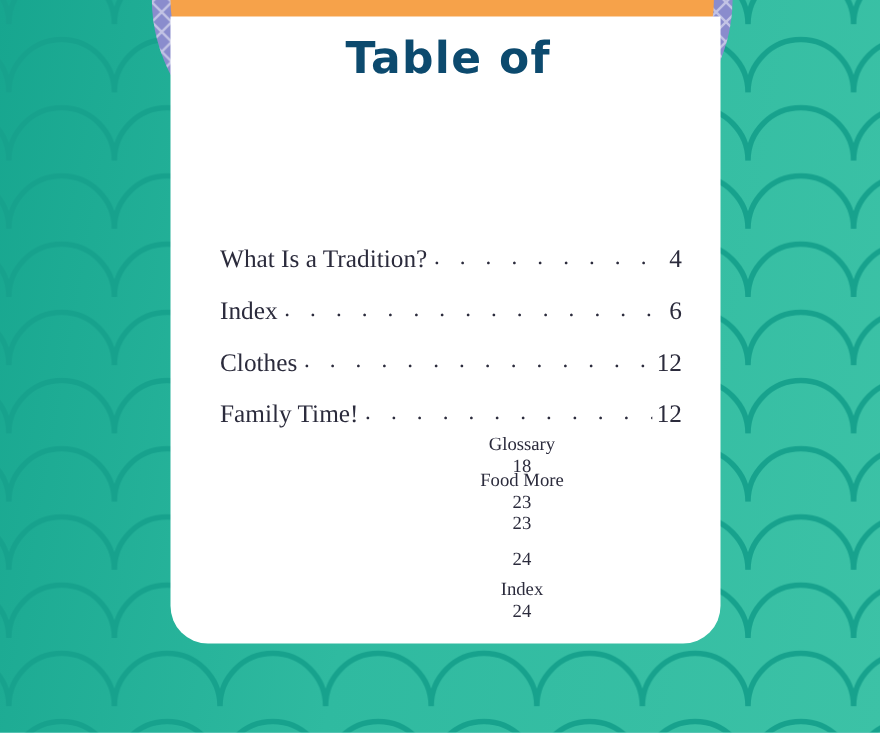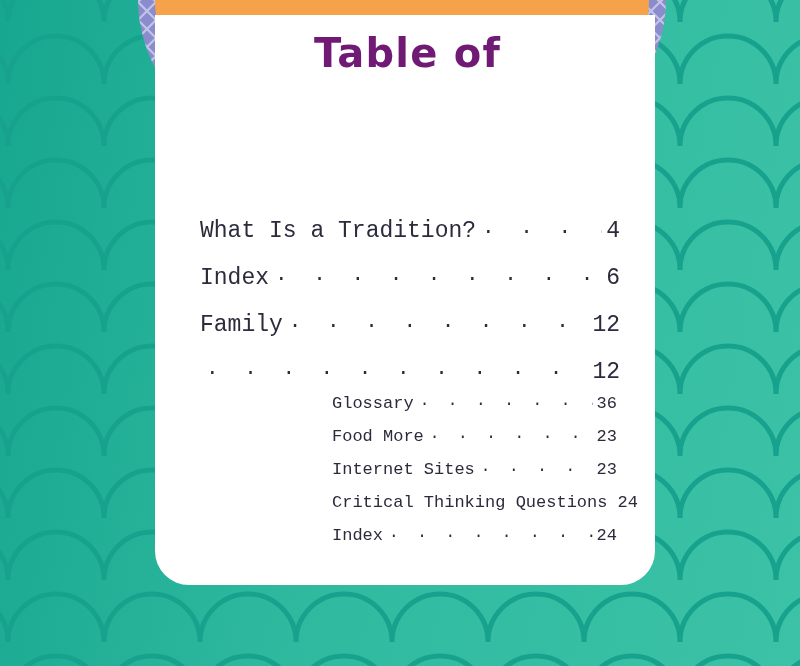--- a/index.html
+++ b/index.html
@@ -77,40 +77,40 @@
     border-radius: 0 0 34px 34px;
   }
 
   
   .title {
     position: absolute;
     left: 155px;
     top: 32px;
     width: 505px;
     text-align: center;
-    color: #701a75;
+    color: #0c4a6e;
     font-family: "DejaVu Sans", sans-serif;
     font-weight: bold;
     font-size: 40px;
     line-height: 1.08;
     letter-spacing: 1.2px;
   }
   .title-line { display: block; }
 
   
   .toc-main {
     position: absolute;
     left: 200px;
     top: 218px;
     width: 420px;
   }
   .toc-row {
     display: flex;
-    align-items: flex-start;
-    font-family: Liberation Mono, monospace;
+    align-items: center;
+    font-family: Liberation Serif, serif;
     color: #2b2b3c;
   }
   .toc-main .toc-row {
     font-size: 23px;
     height: 35px;
     margin-bottom: 12px;
   }
   .toc-row .label { white-space: nowrap; }
   .toc-row .leader {
     flex: 1 1 auto;
@@ -131,20 +131,21 @@
   .toc-back {
     position: absolute;
     left: 332px;
     top: 394px;
     width: 285px;
   }
   .toc-back .toc-row {
     font-size: 17px;
     height: 26px;
     margin-bottom: 7px;
+    flex-direction: column;
   }
   .toc-back .toc-row .leader { letter-spacing: 4.5px; font-size: 16px; }
 </style>
 </head>
 <body>
 
 <div class="page">
 
   <div class="bg-base"></div>
 
@@ -190,54 +191,53 @@
       <span class="page-num">4</span>
     </div>
 
     <div class="toc-row">
       <span class="label">Index</span>
       <span class="leader">. . . . . . . . . . . . . . . . . . . . . . . . . . . . . . . . . . . . . . . .</span>
       <span class="page-num">6</span>
     </div>
 
     <div class="toc-row">
-      <span class="label">Family</span>
+      <span class="label">Clothes</span>
       <span class="leader">. . . . . . . . . . . . . . . . . . . . . . . . . . . . . . . . . . . . . . . .</span>
       <span class="page-num">12</span>
     </div>
 
     <div class="toc-row">
+      <span class="label">Family Time!</span>
       <span class="leader">. . . . . . . . . . . . . . . . . . . . . . . . . . . . . . . . . . . . . . . .</span>
       <span class="page-num">12</span>
     </div>
 
   </div>
 
   <div class="toc-back">
 
     <div class="toc-row">
       <span class="label">Glossary</span>
       <span class="leader">. . . . . . . . . . . . . . . . . . . . . . . . . . . . . . . . . . . . . . . .</span>
-      <span class="page-num">36</span>
+      <span class="page-num">18</span>
     </div>
 
     <div class="toc-row">
       <span class="label">Food More</span>
       <span class="leader">. . . . . . . . . . . . . . . . . . . . . . . . . . . . . . . . . . . . . . . .</span>
       <span class="page-num">23</span>
     </div>
 
     <div class="toc-row">
-      <span class="label">Internet Sites</span>
       <span class="leader">. . . . . . . . . . . . . . . . . . . . . . . . . . . . . . . . . . . . . . . .</span>
       <span class="page-num">23</span>
     </div>
 
     <div class="toc-row">
-      <span class="label">Critical Thinking Questions</span>
       <span class="leader">. . . . . . . . . . . . . . . . . . . . . . . . . . . . . . . . . . . . . . . .</span>
       <span class="page-num">24</span>
     </div>
 
     <div class="toc-row">
       <span class="label">Index</span>
       <span class="leader">. . . . . . . . . . . . . . . . . . . . . . . . . . . . . . . . . . . . . . . .</span>
       <span class="page-num">24</span>
     </div>
 

